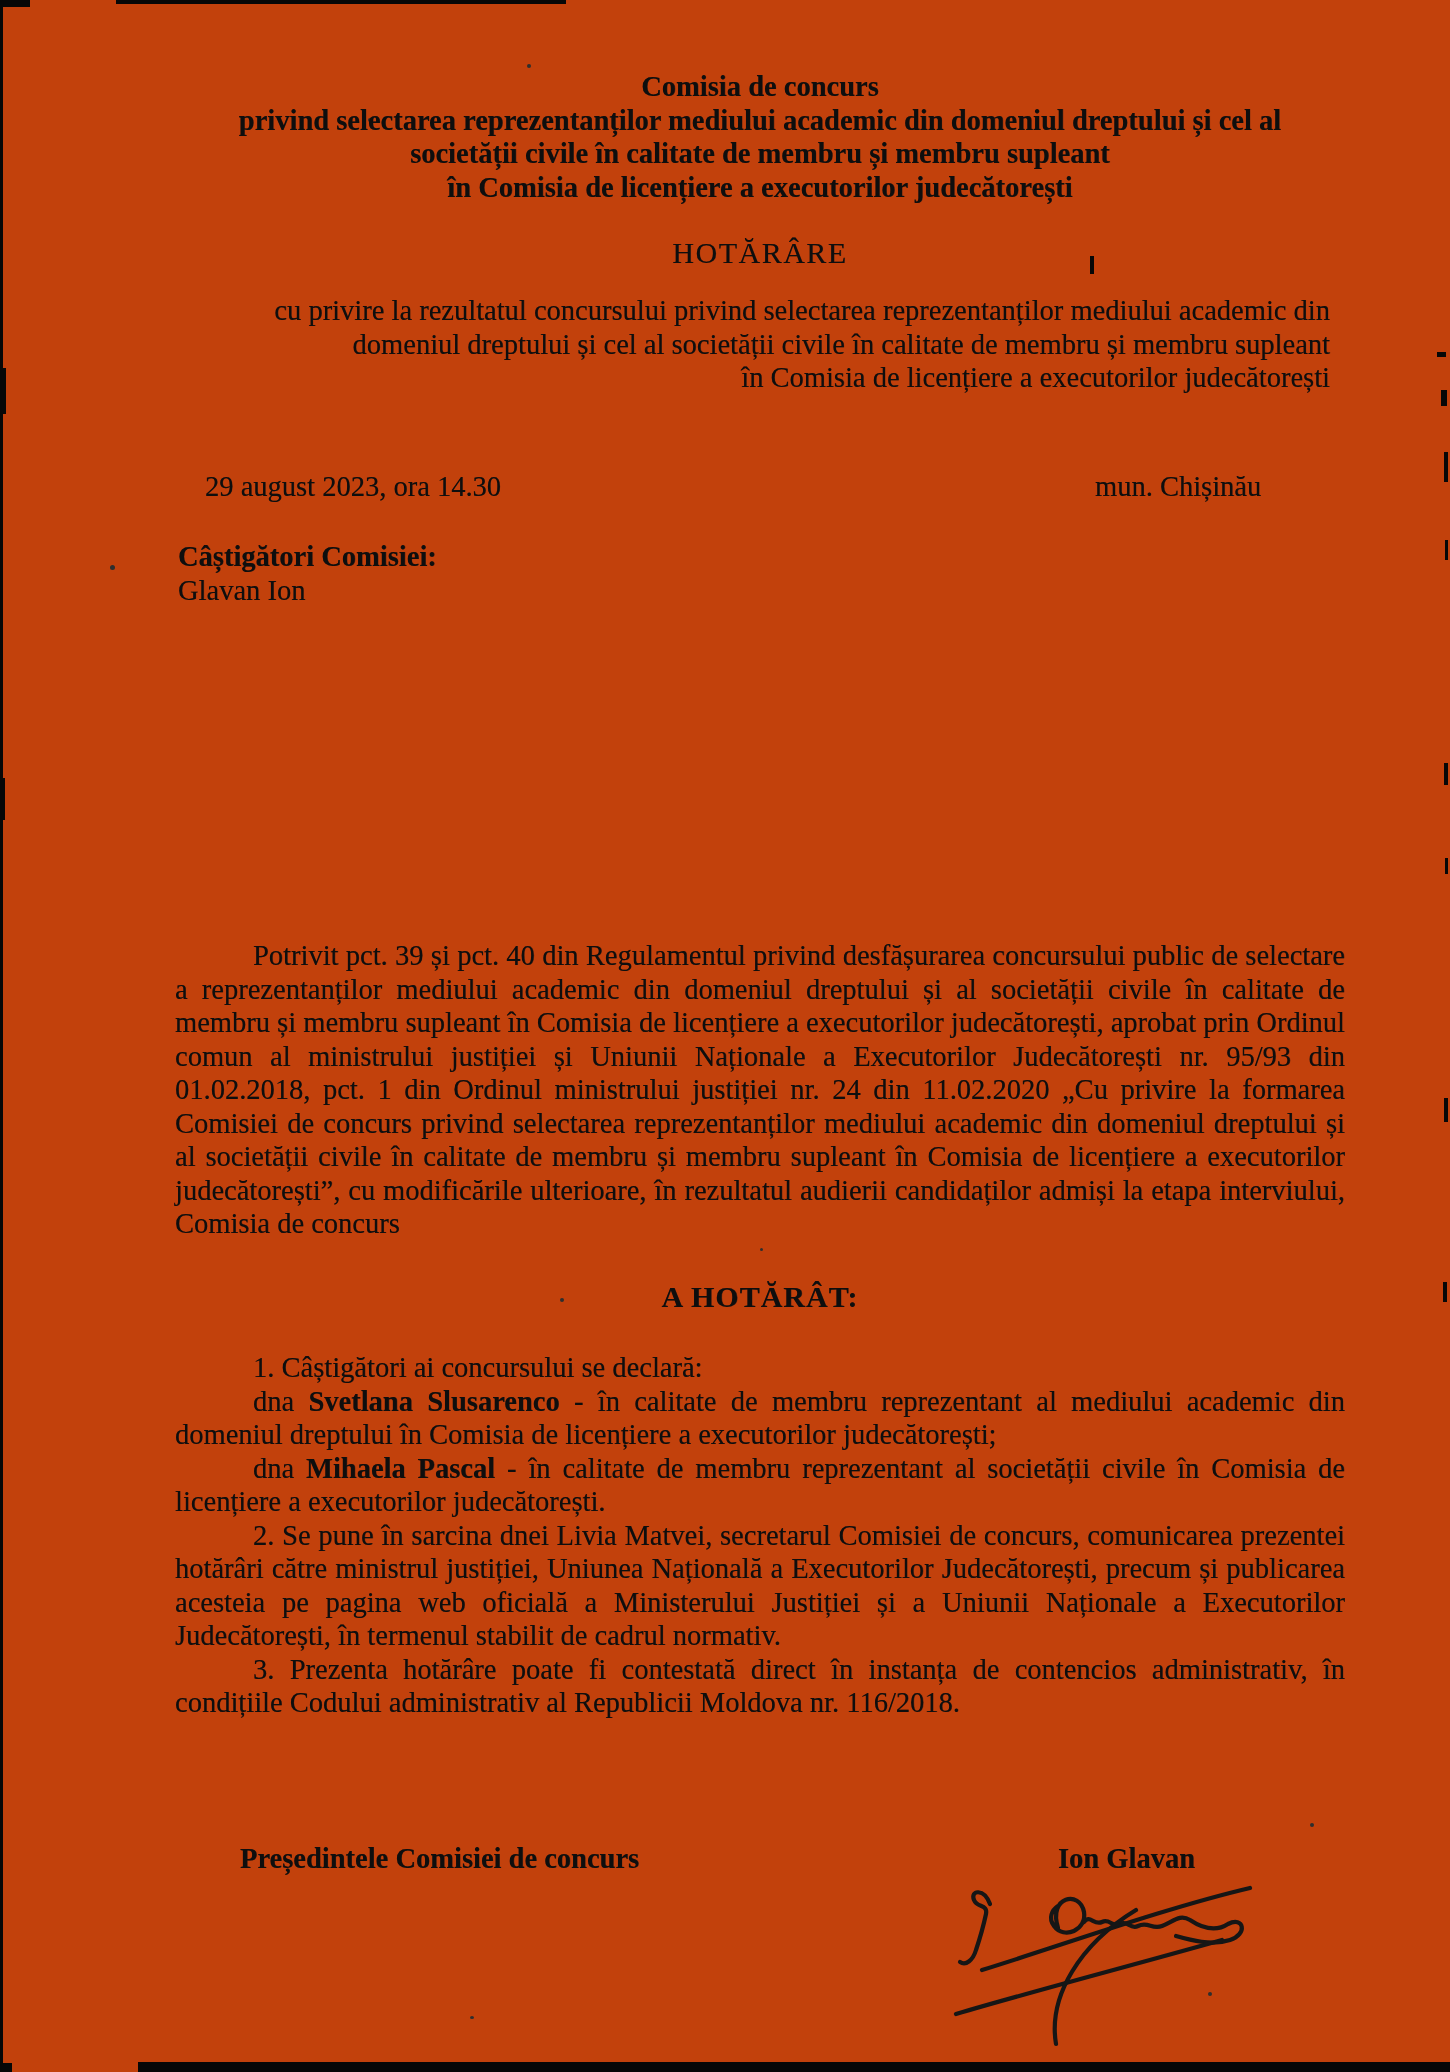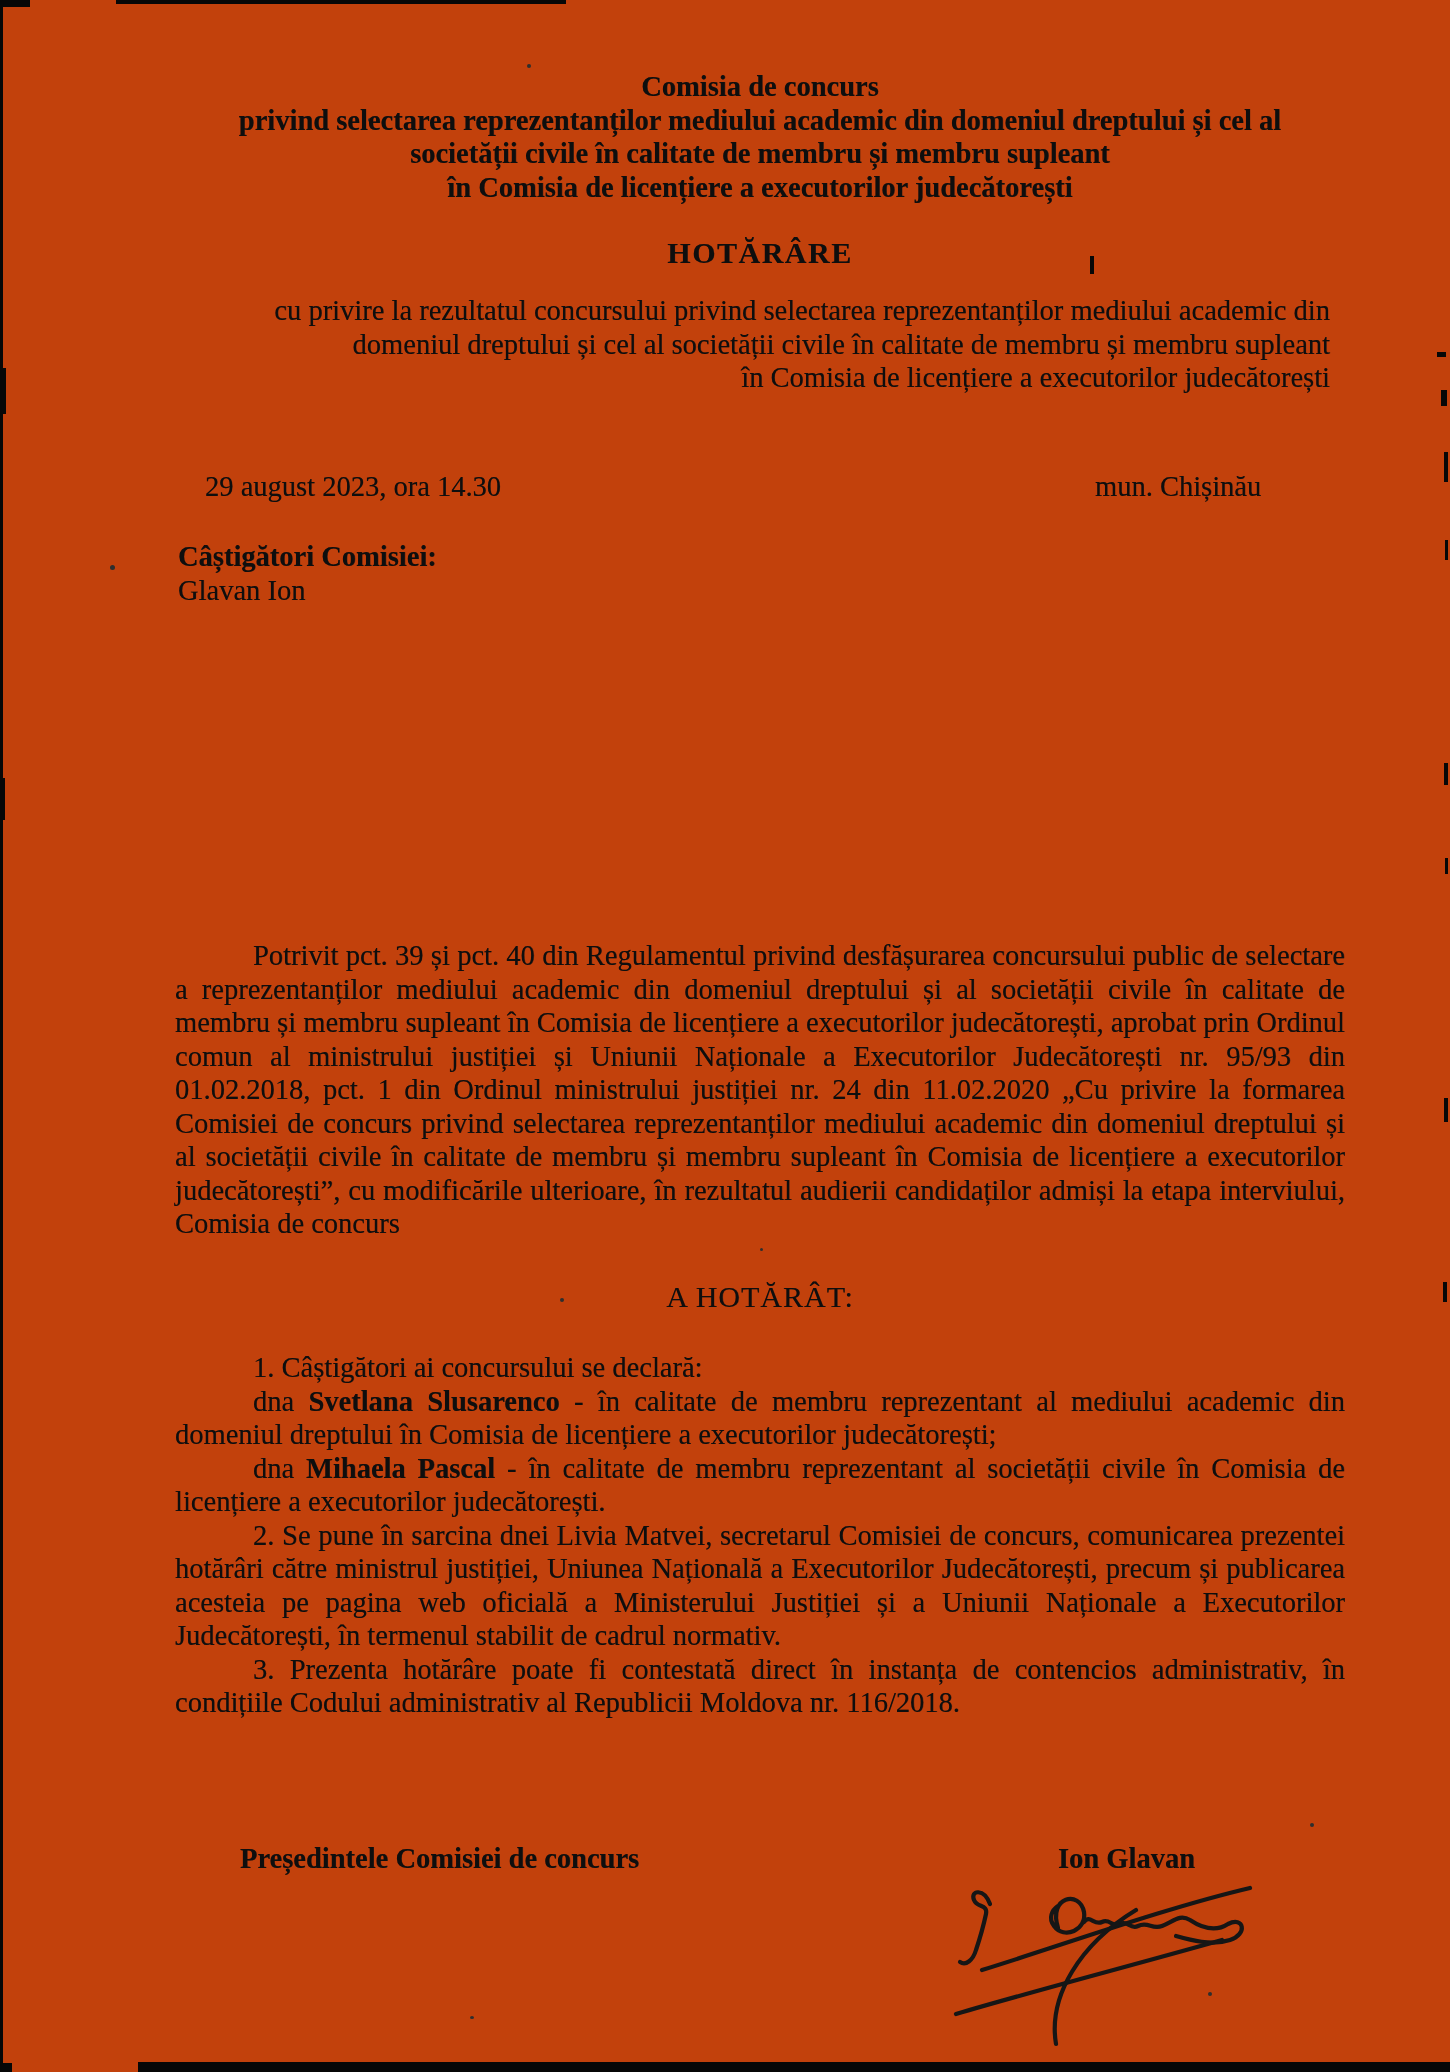--- a/index.html
+++ b/index.html
@@ -6,28 +6,28 @@
   body{width:1450px;height:2072px;overflow:hidden;}
   .page{
     position:relative;width:1450px;height:2072px;background:#c2410c;
     font-family:"Liberation Serif","DejaVu Serif",serif;
     color:#0e0e0e;font-size:28.5px;line-height:33.5px;
     text-shadow:0.3px 0.3px 0.4px rgba(25,25,25,.55);
   }
   .b{font-weight:700;}
   .pre{white-space:pre-line;}
   .header-title{position:absolute;left:175px;top:70px;width:1170px;text-align:center;font-weight:700;white-space:pre-line;}
-  .decision-heading{position:absolute;left:175px;top:236px;width:1170px;text-align:center;font-weight:700;font-size:30px;letter-spacing:1.5px;}
+  .decision-heading{position:absolute;left:175px;top:236px;width:1170px;text-align:center;font-weight:400;font-size:30px;letter-spacing:1.5px;}
   .subtitle{position:absolute;left:160px;top:294px;width:1170px;text-align:right;white-space:pre-line;}
   .date-line{position:absolute;left:205px;top:470px;}
   .place{position:absolute;left:1095px;top:470px;}
   .president-block{position:absolute;left:178px;top:540px;}
   .members-block{position:absolute;left:178px;top:641px;}
   .preamble{position:absolute;left:175px;top:939px;width:1170px;text-align:justify;text-indent:78px;}
-  .resolution-heading{position:absolute;left:175px;top:1280px;width:1170px;text-align:center;font-weight:400;font-size:30px;letter-spacing:1px;}
+  .resolution-heading{position:absolute;left:175px;top:1280px;width:1170px;text-align:center;font-weight:700;font-size:30px;letter-spacing:1px;}
   .items{position:absolute;left:175px;top:1351px;width:1170px;text-align:justify;}
   .items p{margin:0;text-indent:78px;}
   .sign-label{position:absolute;left:240px;top:1842px;font-weight:700;font-family:Liberation Serif, serif;}
   .sign-name{position:absolute;left:1058px;top:1842px;font-weight:700;}
   .signature-svg{position:absolute;left:940px;top:1866px;}
   
   .art{position:absolute;background:#070707;}
   .dot{position:absolute;background:#2e2e2e;border-radius:50%;}
 </style>
 </head>

